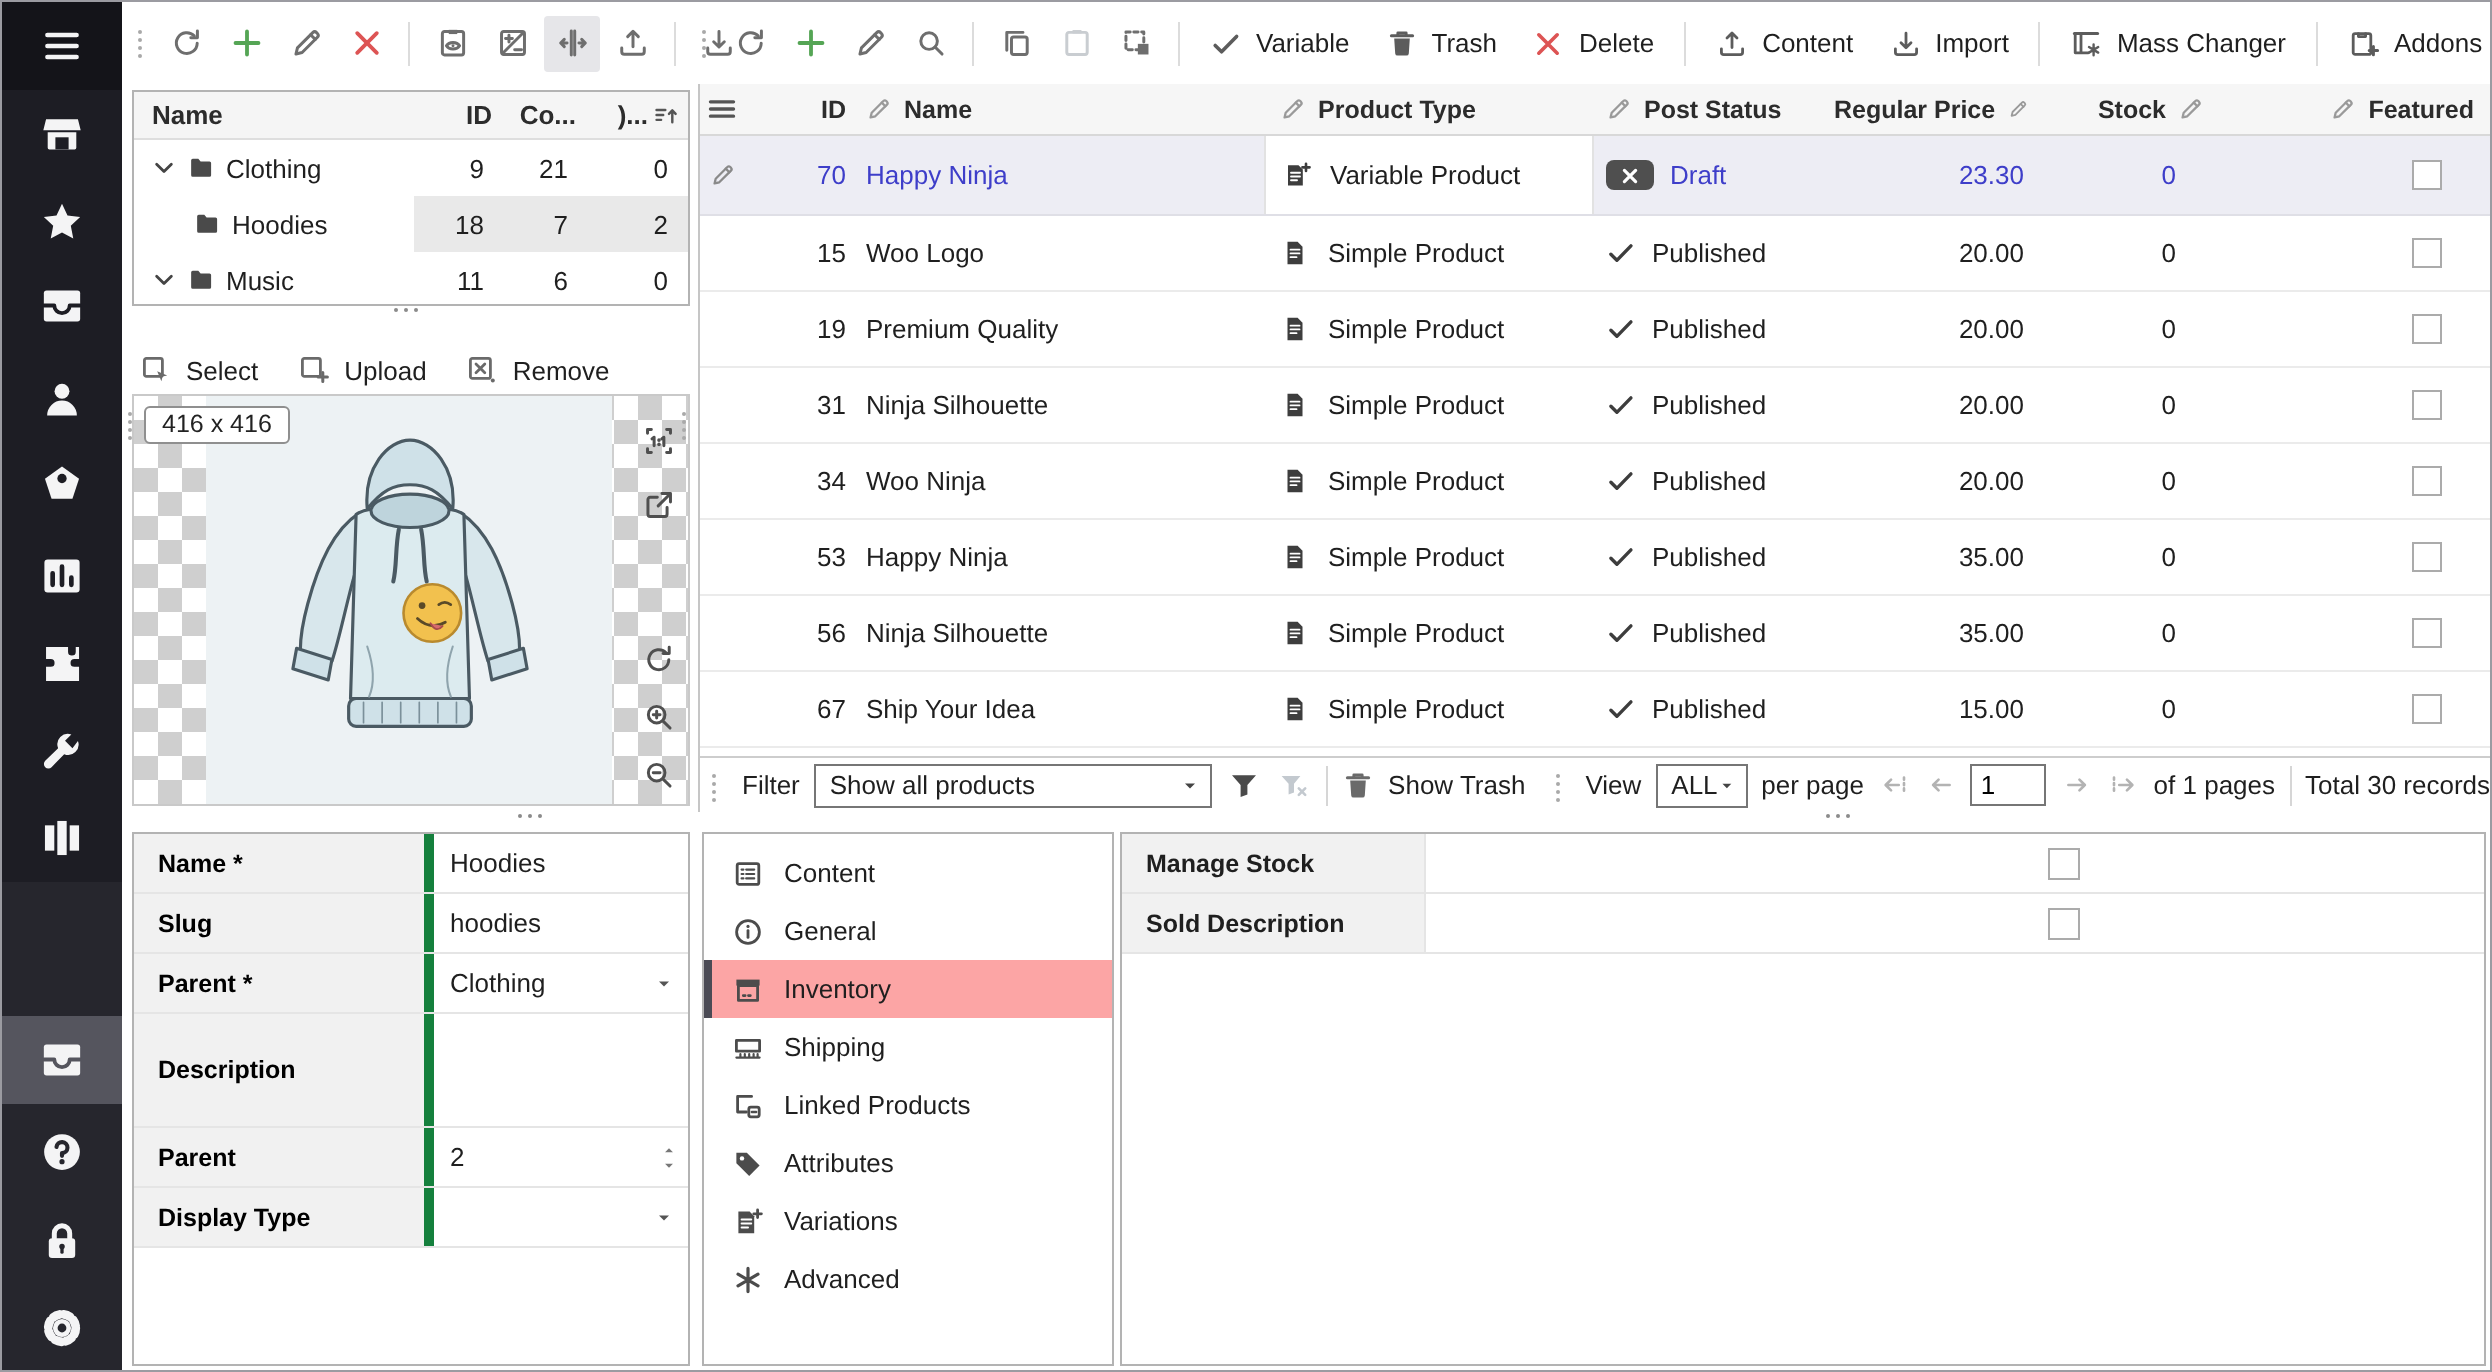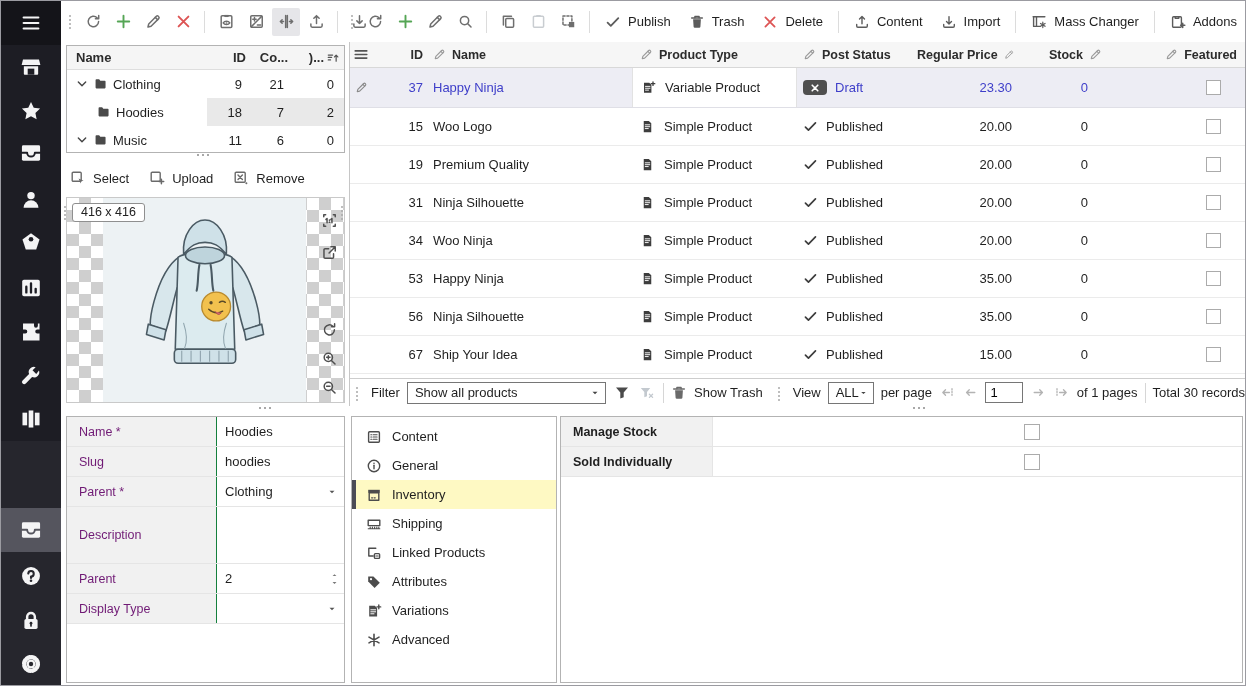--- a/index.html
+++ b/index.html
@@ -53,21 +53,21 @@
   .crow .c-name.indent { padding-left:30px; }
   .crow .chev { width:13px; height:13px; color:#444; flex:none; }
   .crow .chev svg { width:13px; height:13px; }
   .crow .fold { width:15px; height:15px; color:#4a4a4a; flex:none; }
   .crow .fold svg { width:15px; height:15px; }
   .crow .c-num { text-align:right; padding-right:10px; height:100%; display:flex; align-items:center; justify-content:flex-end; }
   .crow.sel .c-num { background:#e9e9e9; }
   .cat-hdl { position:absolute; top:112px; left:50%; transform:translateX(-8px); cursor:row-resize; }
 
   
-  .img-btns { position:absolute; top:121px; left:9px; height:30px; display:flex; align-items:center; gap:20px; }
+  .img-btns { position:absolute; top:121px; left:9px; height:30px; display:flex; align-items:flex-end; gap:20px; }
   .ibtn { display:flex; align-items:center; gap:7px; cursor:pointer; }
   .ibtn svg { width:16px; height:16px; color:#6a6a6a; }
 
   
   .preview { position:absolute; left:5px; top:155px; right:4px; bottom:3px; border:1px solid #c9c9c9; overflow:hidden;
     background-image: linear-gradient(45deg,#cfcfcf 25%,transparent 25%,transparent 75%,#cfcfcf 75%), linear-gradient(45deg,#cfcfcf 25%,transparent 25%,transparent 75%,#cfcfcf 75%);
     background-size:24px 24px; background-position:0 0,12px 12px; background-color:#fff; }
   .pv-strip { position:absolute; left:36px; right:38px; top:0; bottom:0; background:#edf2f4; display:flex; align-items:center; justify-content:center; }
   .pv-size { position:absolute; left:5px; top:5px; background:#fff; border:1px solid #8f8f8f; border-radius:3px; padding:1px 8px 2px; font-size:12.5px; color:#222; z-index:3; }
   .pv-tools { position:absolute; right:3px; top:0; bottom:0; width:26px; z-index:3; }
@@ -114,32 +114,32 @@
   .pg-input { width:38px; height:21px; border:1px solid #767676; padding:0 4px; font:inherit; }
 
   
   .splitrow { height:4px; flex:none; position:relative; }
 
   
   .bottom { flex:1; display:flex; min-height:0; }
   .panel { border:1px solid #b3b3b3; background:#fff; overflow:hidden; }
   .form-panel { margin:6px 0 2px 5px; width:279px; flex:none; }
   .frow { display:grid; grid-template-columns:150px 1fr; border-bottom:1px solid #e5e5e5; }
-  .frow .flabel { background:#f1f1f1; border-right:1px solid #15803d; display:flex; align-items:center; padding-left:12px; font-weight:400; color:#701a75; font-size:12.5px; }
+  .frow .flabel { background:#f1f1f1; border-right:5px solid #15803d; display:flex; align-items:center; padding-left:12px; font-weight:700; color:#000000; font-size:12.5px; }
   .frow .fval { display:flex; align-items:center; padding-left:8px; position:relative; cursor:text; }
   .frow .fval .caret { position:absolute; right:7px; top:50%; transform:translateY(-50%); color:#555; cursor:pointer; }
   .frow .fval .caret svg { width:10px; height:10px; }
   .spinner { position:absolute; right:5px; top:50%; transform:translateY(-50%); display:flex; flex-direction:column; gap:1px; color:#777; }
   .spinner svg { width:9px; height:7px; cursor:pointer; }
   .h30 { height:30px; } .h57 { height:57px; }
 
   .tabs-panel { margin:6px 0 2px 6px; width:206px; flex:none; padding-top:5px; }
   .tab-item { position:relative; height:29px; display:flex; align-items:center; gap:10px; padding-left:14px; cursor:pointer; white-space:nowrap; }
   .tab-item svg { width:16px; height:16px; color:#4c4c4c; flex:none; }
-  .tab-item.active { background:#fef9c3; }
+  .tab-item.active { background:#fca5a5; }
   .tab-item.active::before { content:""; position:absolute; left:0; top:0; bottom:0; width:4px; background:#4b4b55; }
 
   .inv-panel { flex:1; margin:6px 2px 2px 3px; min-width:0; }
   .inv-row { display:grid; grid-template-columns:152px 1fr; height:30px; border-bottom:1px solid #e5e5e5; }
   .inv-row .flabel { background:#f1f1f1; border-right:1px solid #e5e5e5; display:flex; align-items:center; padding-left:12px; font-weight:600; font-size:12.5px; }
   .inv-row .inv-val { display:flex; align-items:center; }
   .inv-cb { width:16px; height:16px; border:1px solid #ababab; background:#fff; margin-left:311px; cursor:pointer; }
 </style>
 </head>
 <body>
@@ -405,21 +405,21 @@
               </svg>
             </span>
           </span>
         <span class="tsep"></span>
         <span class="tbtn-l">
             <span class="mainicon" style="display: inline-block; width: 16px; height: 16px;">
               <svg viewBox="0 0 16 16" fill="none" stroke="currentColor" stroke-width="1.4" stroke-linecap="round" stroke-linejoin="round" style="width:100%;height:100%">
                 <path d="M2.6 8.7l3.2 3.2 7.5-7.7" stroke-width="1.8"></path>
               </svg>
             </span>
-            <span>Publish</span>
+            <span>Variable</span>
           </span>
         <span class="tbtn-l">
             <span class="mainicon" style="display: inline-block; width: 16px; height: 16px;">
               <svg viewBox="0 0 16 16" fill="none" stroke="currentColor" stroke-width="1.4" stroke-linecap="round" stroke-linejoin="round" style="width:100%;height:100%">
                 <path d="M4.1 5.2h7.8l-.5 7.5a1.2 1.2 0 0 1-1.2 1.1H5.8a1.2 1.2 0 0 1-1.2-1.1z" fill="currentColor" stroke="none"></path>
                 <path d="M2.7 3.9h10.6" stroke-width="1.5"></path>
                 <path d="M5.9 3.7V2.5h4.2v1.2"></path>
               </svg>
             </span>
             <span>Trash</span>
@@ -725,21 +725,21 @@
 
         <div class="pgrid prow sel">
           <div class="c-hdl">
               <span style="display: inline-block; width: 13px; height: 13px;">
                 <svg viewBox="0 0 16 16" fill="none" stroke="currentColor" stroke-width="1.4" stroke-linecap="round" stroke-linejoin="round" style="width:100%;height:100%">
                   <path d="M2.8 13.2l.7-2.9 7.2-7.2a1.3 1.3 0 0 1 1.8 0l.4.4a1.3 1.3 0 0 1 0 1.8l-7.2 7.2z"></path>
                   <path d="M9.7 4.1l2.2 2.2"></path>
                 </svg>
               </span>
             </div>
-          <div class="cell c-id">37</div>
+          <div class="cell c-id">70</div>
           <div class="cell c-nm">Happy Ninja</div>
           <div class="cell c-ty">
               <span style="display: inline-block; width: 15px; height: 15px;">
                 <svg viewBox="0 0 16 16" fill="none" stroke="currentColor" stroke-width="1.4" stroke-linecap="round" stroke-linejoin="round" style="width:100%;height:100%">
                   <path d="M3.2 2.8h5.6l2.3 2.3v8.5H3.2z" fill="currentColor" stroke="none"></path>
                   <path d="M4.8 6.8h4.8M4.8 8.8h4.8M4.8 10.8h3.2" stroke="#fff" stroke-width="1"></path>
                   <path d="M12.8 2v3.8M10.9 3.9h3.8" stroke-width="1.4"></path>
                 </svg>
               </span>
               <span>Variable Product</span>
@@ -1182,21 +1182,21 @@
       </div>
 
       <div class="panel inv-panel">
         <div class="inv-row">
           <div class="flabel">Manage Stock</div>
           <div class="inv-val">
               <span class="inv-cb"></span>
             </div>
         </div>
         <div class="inv-row">
-          <div class="flabel">Sold Individually</div>
+          <div class="flabel">Sold Description</div>
           <div class="inv-val">
               <span class="inv-cb"></span>
             </div>
         </div>
       </div>
     </div>
   </div>
 </div>
 
 </body></html>

